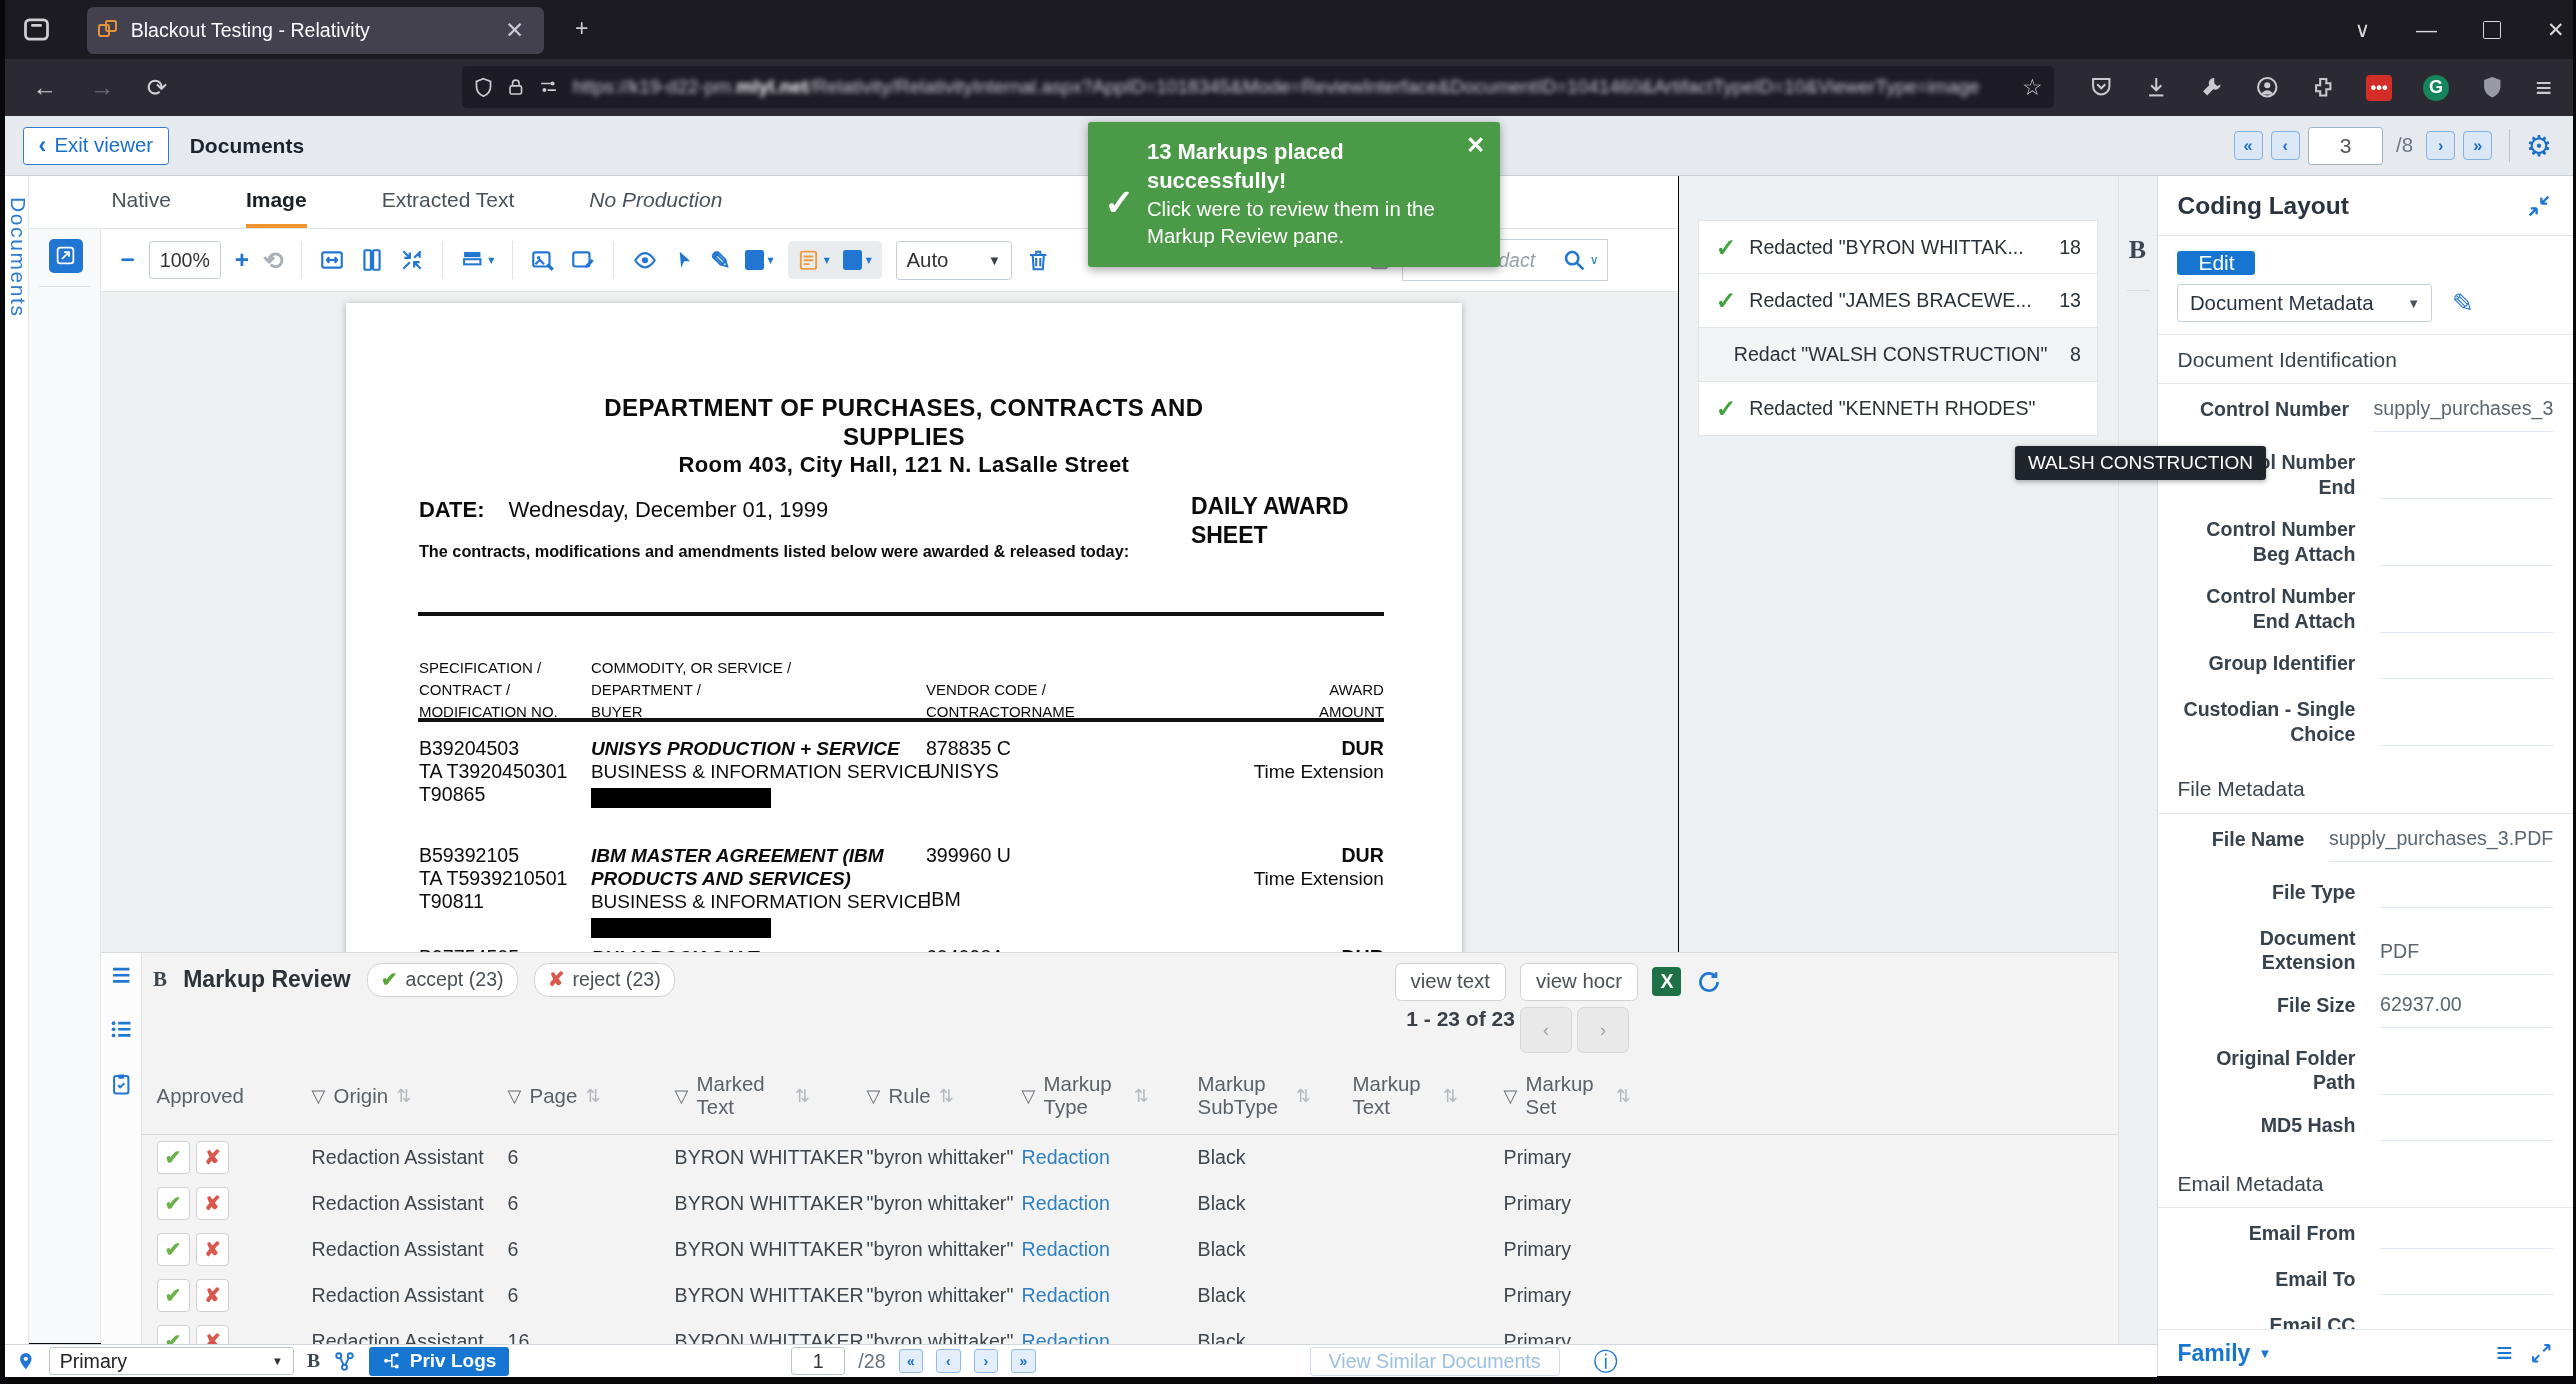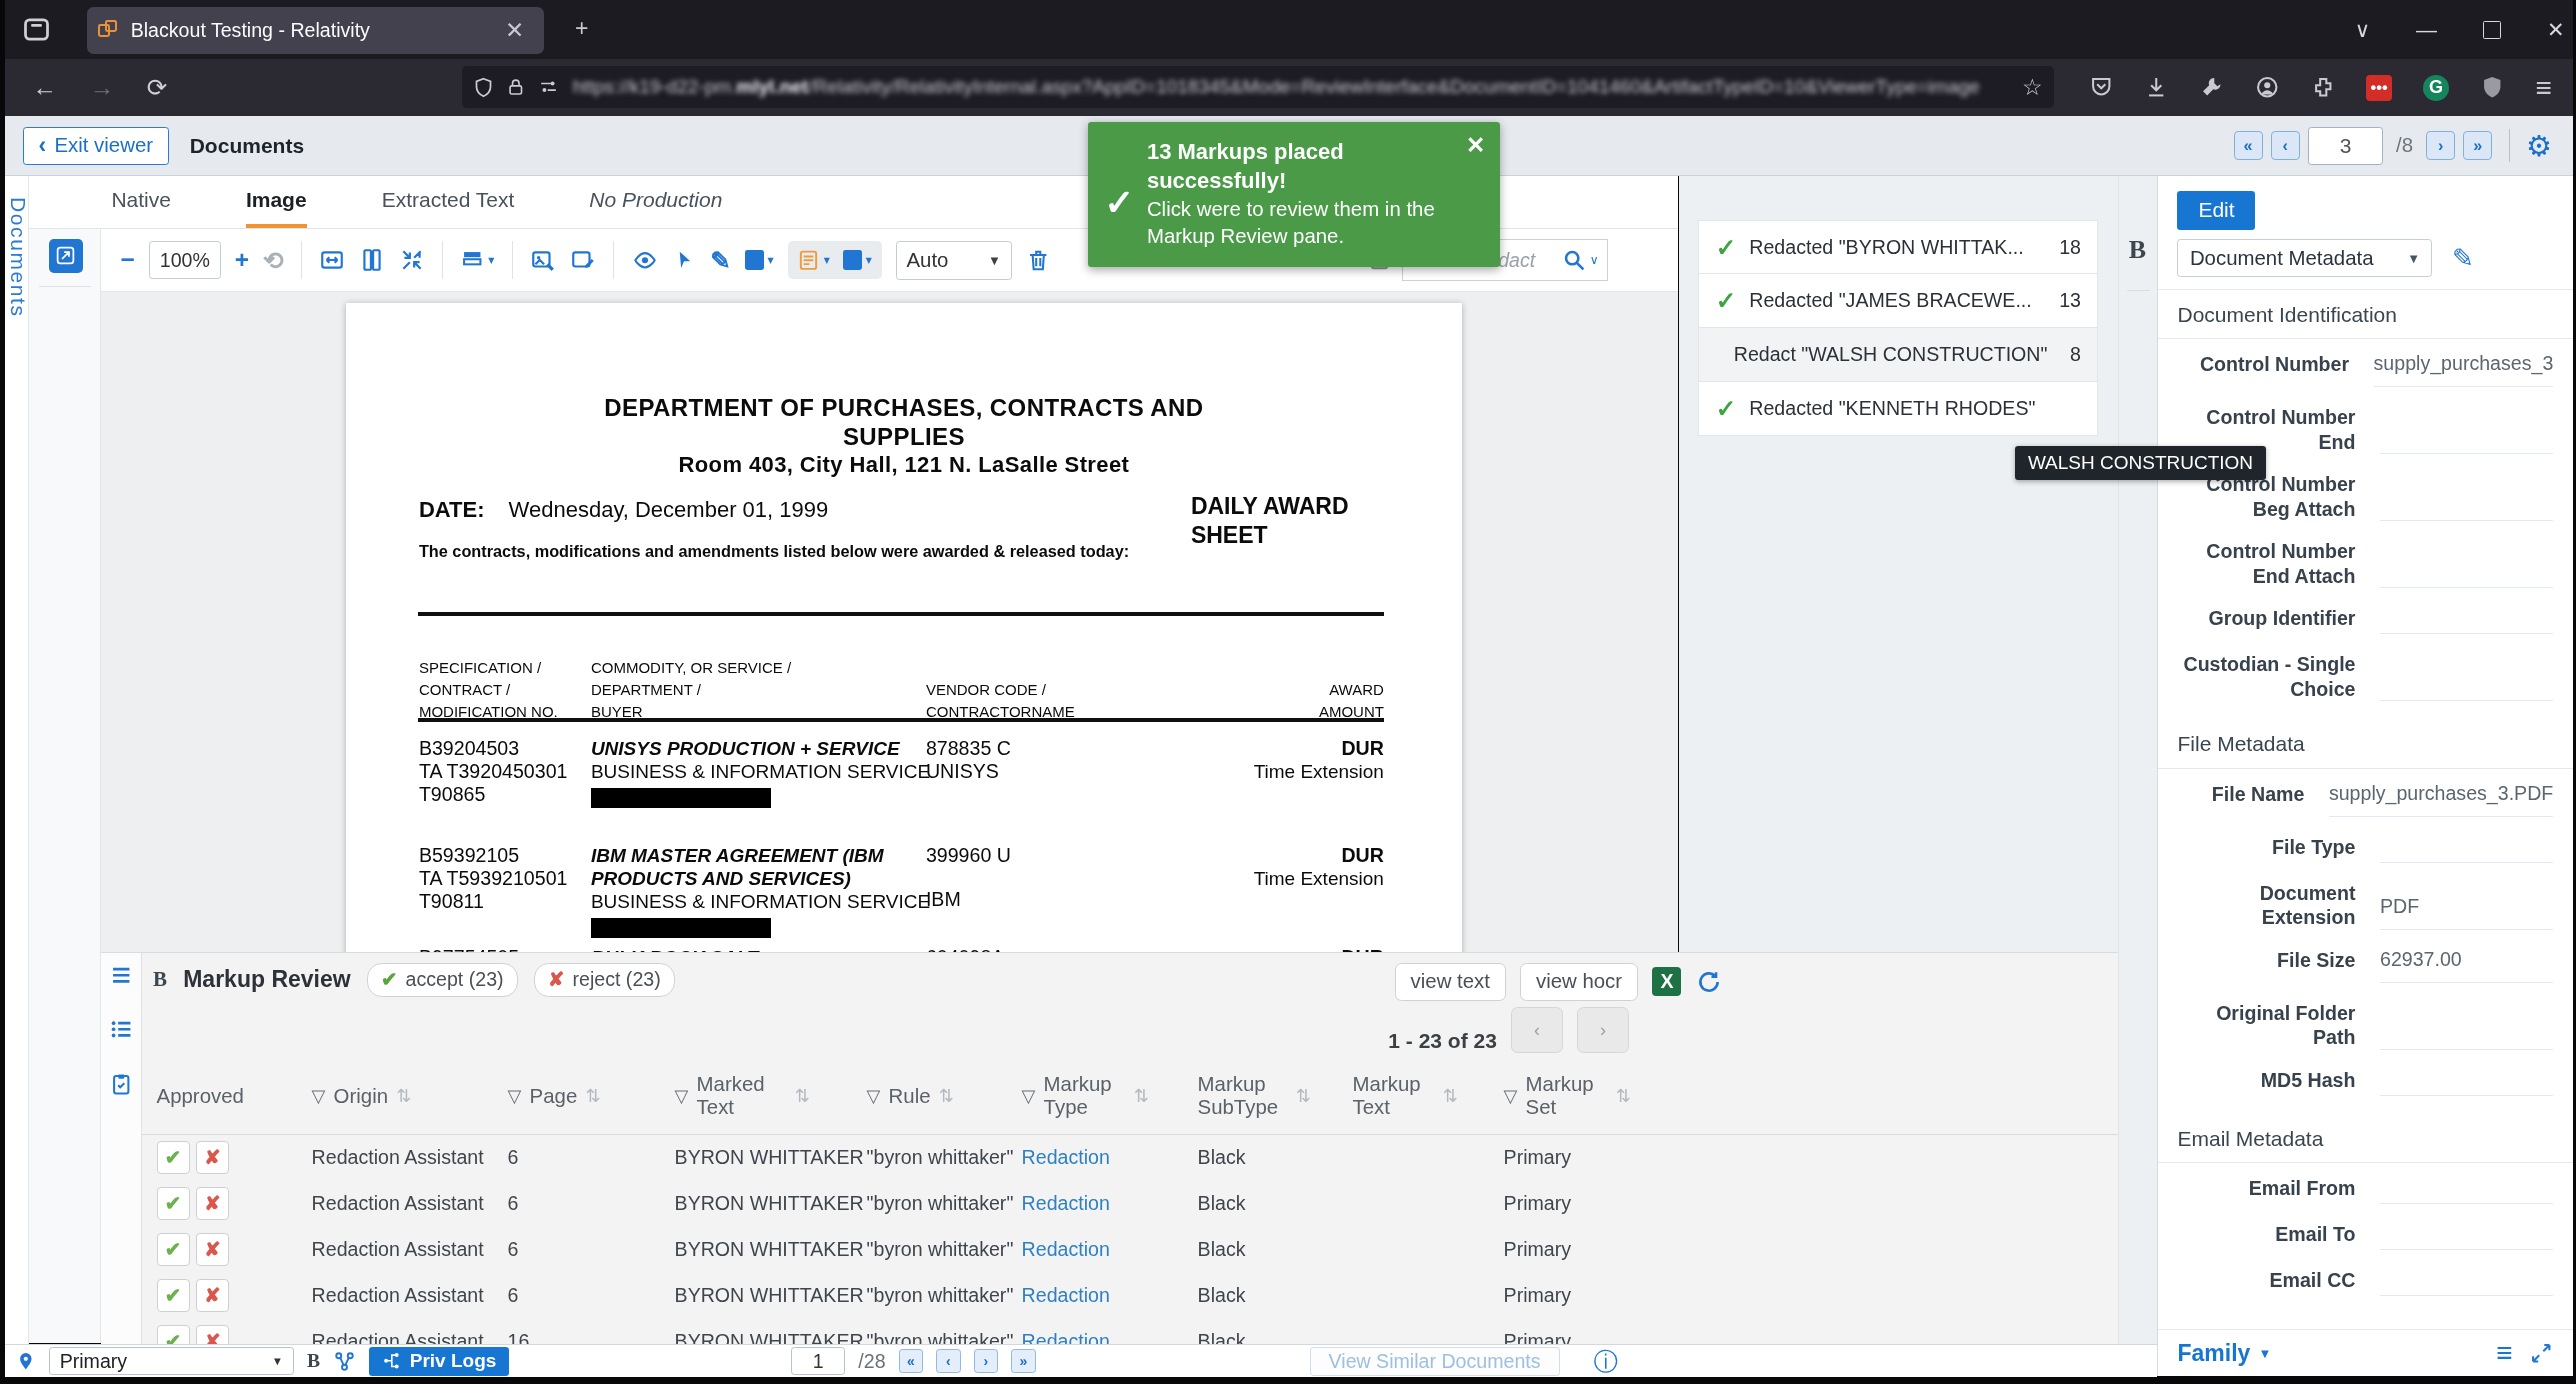--- a/index.html
+++ b/index.html
@@ -112,21 +112,21 @@
   #mr-rail{position:absolute;left:0;top:0;width:41px;height:392px;background:#fcfcfd;border-right:0.8px solid #dfe2e5;}
   #mr-rail .ric{position:absolute;left:8.2px;}
   #mr-head{position:absolute;left:52px;top:9.8px;display:flex;align-items:center;gap:16.3px;}
   #mr-title{font-weight:bold;font-size:23px;color:#2c3238;}
   .pill{height:34px;background:#fff;border:0.8px solid #cdd2d6;border-radius:14.7px;display:flex;align-items:center;padding:0 13px;gap:8.2px;font-size:19.6px;color:#4a5056;}
   .pill .ok{color:#5aa53c;font-weight:bold;font-size:19.6px;}
   .pill .no{color:#d9584b;font-weight:bold;font-size:19.6px;}
   #mr-tools{position:absolute;left:1294px;top:9.8px;display:flex;align-items:center;gap:14.7px;}
   .pill2{height:38px;background:#fff;border:0.8px solid #cdd2d6;border-radius:6.5px;display:flex;align-items:center;padding:0 14.7px;font-size:20.4px;color:#4a5056;}
   #xl-icon{width:29px;height:29px;background:#1e7145;border-radius:4.1px;color:#fff;font-weight:bold;font-size:19.6px;display:flex;align-items:center;justify-content:center;}
-  #mr-range{position:absolute;left:1143px;top:54px;width:385px;display:flex;align-items:flex-end;justify-content:flex-end;gap:14px;}
+  #mr-range{position:absolute;left:1143px;top:54px;width:385px;display:flex;align-items:flex-start;justify-content:flex-end;gap:5px;}
   #mr-range .lbl{font-weight:bold;font-size:21px;color:#3a4045;}
   .rangebtn{width:52px;height:46px;background:#e9e9ea;border:0.8px solid #d4d6d8;border-radius:6.5px;color:#9aa0a6;font-size:18px;display:flex;align-items:center;justify-content:center;}
   .mr-grid{display:grid;grid-template-columns:155px 196px 167px 192px 155px 176px 155px 151px 163px 1fr;align-items:center;padding-left:14.7px;}
   #mr-thead{position:absolute;left:41px;right:0;top:105px;height:77px;border-bottom:1.6px solid #d9dcdf;}
   .hcell{display:flex;align-items:center;gap:8.2px;font-size:20.4px;color:#5a6168;line-height:23px;padding-right:6.5px;}
   .funnel{color:#6a7076;font-size:18px;}
   .sort{color:#b3b9be;font-size:18px;}
   #mr-rows{position:absolute;left:41px;right:0;top:181px;bottom:0;overflow:hidden;}
   .mrow{height:46px;font-size:19.6px;color:#3e454c;}
   .acell{display:flex;gap:6.5px;}
@@ -517,20 +517,28 @@
       <span class="sugg-count"></span>
     </div>
   </div>
 
   <div class="abs" id="bcol">
     <span class="bglyph">B</span>
     <span class="raildiv"></span>
   </div>
 
   <div class="abs" id="coding">
+    <div id="coding-head">
+      <span id="coding-title">Coding Layout</span>
+      <span>
+            <svg width="28" height="28" viewBox="0 0 24 24">
+              <path d="M10 14l-6 6M10 14v5M10 14H5M14 10l6-6M14 10V5M14 10h5" fill="none" stroke="#2176d2" stroke-width="2"></path>
+            </svg>
+          </span>
+    </div>
     <div id="coding-body">
       <div id="edit-btn">Edit</div>
       <div id="layout-row">
         <span id="layout-select">
               <span>Document Metadata</span>
               <span class="caret">▼</span>
             </span>
         <span style="margin-left:19.6px;font-size:26px;color:#2176d2;">✎</span>
       </div>
       <div class="cl-div"></div>

